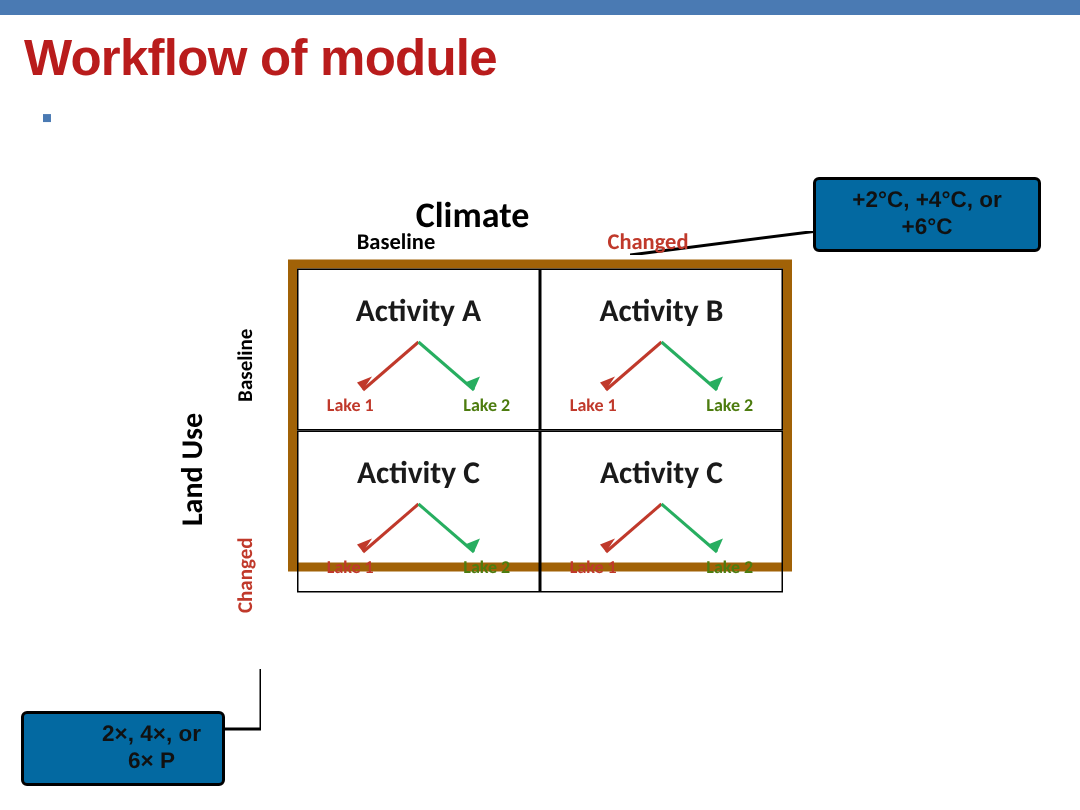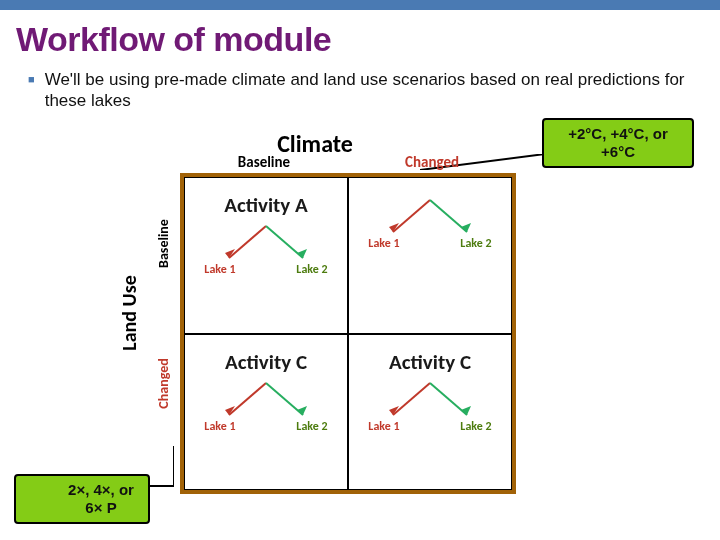--- a/index.html
+++ b/index.html
@@ -12,21 +12,21 @@
     overflow: hidden;
   }
   .topbar {
     width: 100%;
     height: 10px;
     background: #4a7ab3;
   }
   .title {
     font-size: 34px;
     font-weight: 800;
-    color: #701a75;
+    color: #b91c1c;
     padding: 10px 16px 8px 16px;
     letter-spacing: -0.5px;
   }
   .bullet-row {
     display: flex;
     align-items: flex-start;
     padding: 2px 28px 0 28px;
   }
   .bullet-icon {
     color: #4a7ab3;
@@ -107,25 +107,25 @@
     flex: 1;
     display: flex;
     align-items: center;
     justify-content: center;
   }
   .row-label span { transform: rotate(-90deg); white-space: nowrap; }
   .row-label.baseline span { color: #000; }
   .row-label.changed  span { color: #c0392b; }
   .grid {
     position: absolute;
-    left: 60px;
+    left: 72px;
     top: 28px;
     width: 336px;
-    height: 321px;
-    border: 4px solid #a16207;
+    height: 208px;
+    border: 6px solid #a16207;
     display: grid;
     grid-template-columns: 1fr 1fr;
     grid-template-rows: 1fr 1fr;
     background: #fff;
   }
   .cell {
     border: 1px solid #000;
     position: relative;
     display: flex;
     flex-direction: column;
@@ -158,21 +158,21 @@
     justify-content: space-around;
     font-size: 12px;
     font-weight: 700;
     font-family: 'Calibri', Arial, sans-serif;
     gap: 22px;
   }
   .lake-labels span:nth-child(1) { color: #c0392b; }
   .lake-labels span:nth-child(2) { color: #4d7c0f; }
   .callout {
     position: absolute;
-    background: #84cc16;
+    background: #0369a1;
     border: 2px solid #000;
     border-radius: 4px;
     padding: 5px 10px;
     font-size: 15px;
     font-weight: 700;
     color: #111;
     text-align: center;
     line-height: 1.2;
   }
   .callout-climate {
@@ -203,21 +203,20 @@
 </style>
 </head>
 <body>
 
 <div class="topbar"></div>
 
 <h1 class="title">Workflow of module</h1>
 
 <div class="bullet-row">
   <span class="bullet-icon">■</span>
-  <span class="bullet-text">We'll be using pre-made climate and land use scenarios based on real predictions for these lakes</span>
 </div>
 
 <svg class="leader-climate" viewBox="0 0 125 16">
   <path d="M125 0 L0 16" stroke="#000" stroke-width="2" fill="none"></path>
 </svg>
 <svg class="leader-landuse" viewBox="0 0 112 54">
   <path d="M112 0 L112 40 L30 40 L30 54" stroke="#000" stroke-width="2" fill="none"></path>
 </svg>
 
 <div class="callout callout-climate">+2°C, +4°C, or +6°C</div>
@@ -257,20 +256,21 @@
           <polygon points="92,34 96,25 86,29" fill="#27ae60"></polygon>
         </svg>
         <div class="lake-labels">
           <span>Lake 1</span>
           <span>Lake 2</span>
         </div>
       </div>
     </div>
 
     <div class="cell">
+      <div class="cell-title">Activity B</div>
       <div class="branch">
         <svg width="110" height="38" viewBox="0 0 110 38">
           <line x1="55" y1="2" x2="18" y2="34" stroke="#c0392b" stroke-width="2"></line>
           <polygon points="18,34 24,25 14,29" fill="#c0392b"></polygon>
           <line x1="55" y1="2" x2="92" y2="34" stroke="#27ae60" stroke-width="2"></line>
           <polygon points="92,34 96,25 86,29" fill="#27ae60"></polygon>
         </svg>
         <div class="lake-labels">
           <span>Lake 1</span>
           <span>Lake 2</span>

